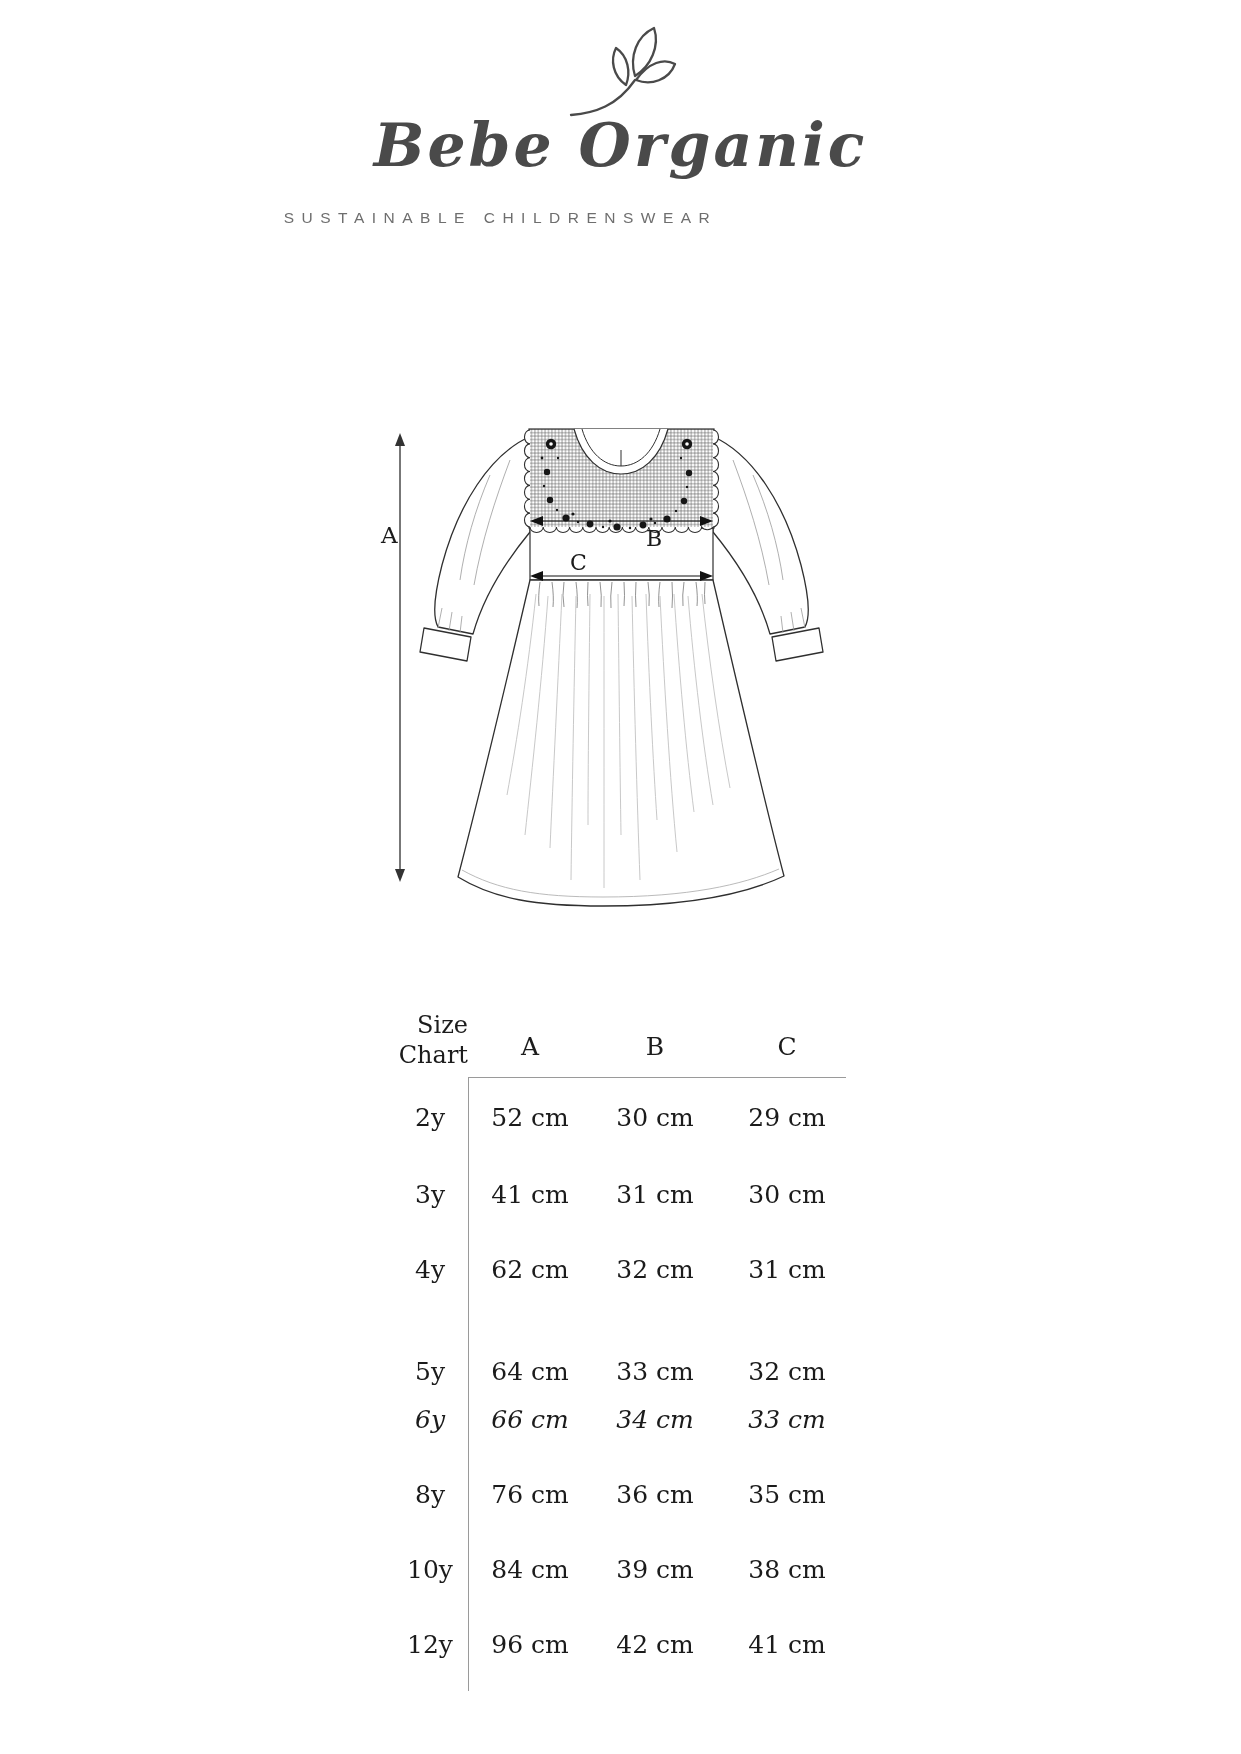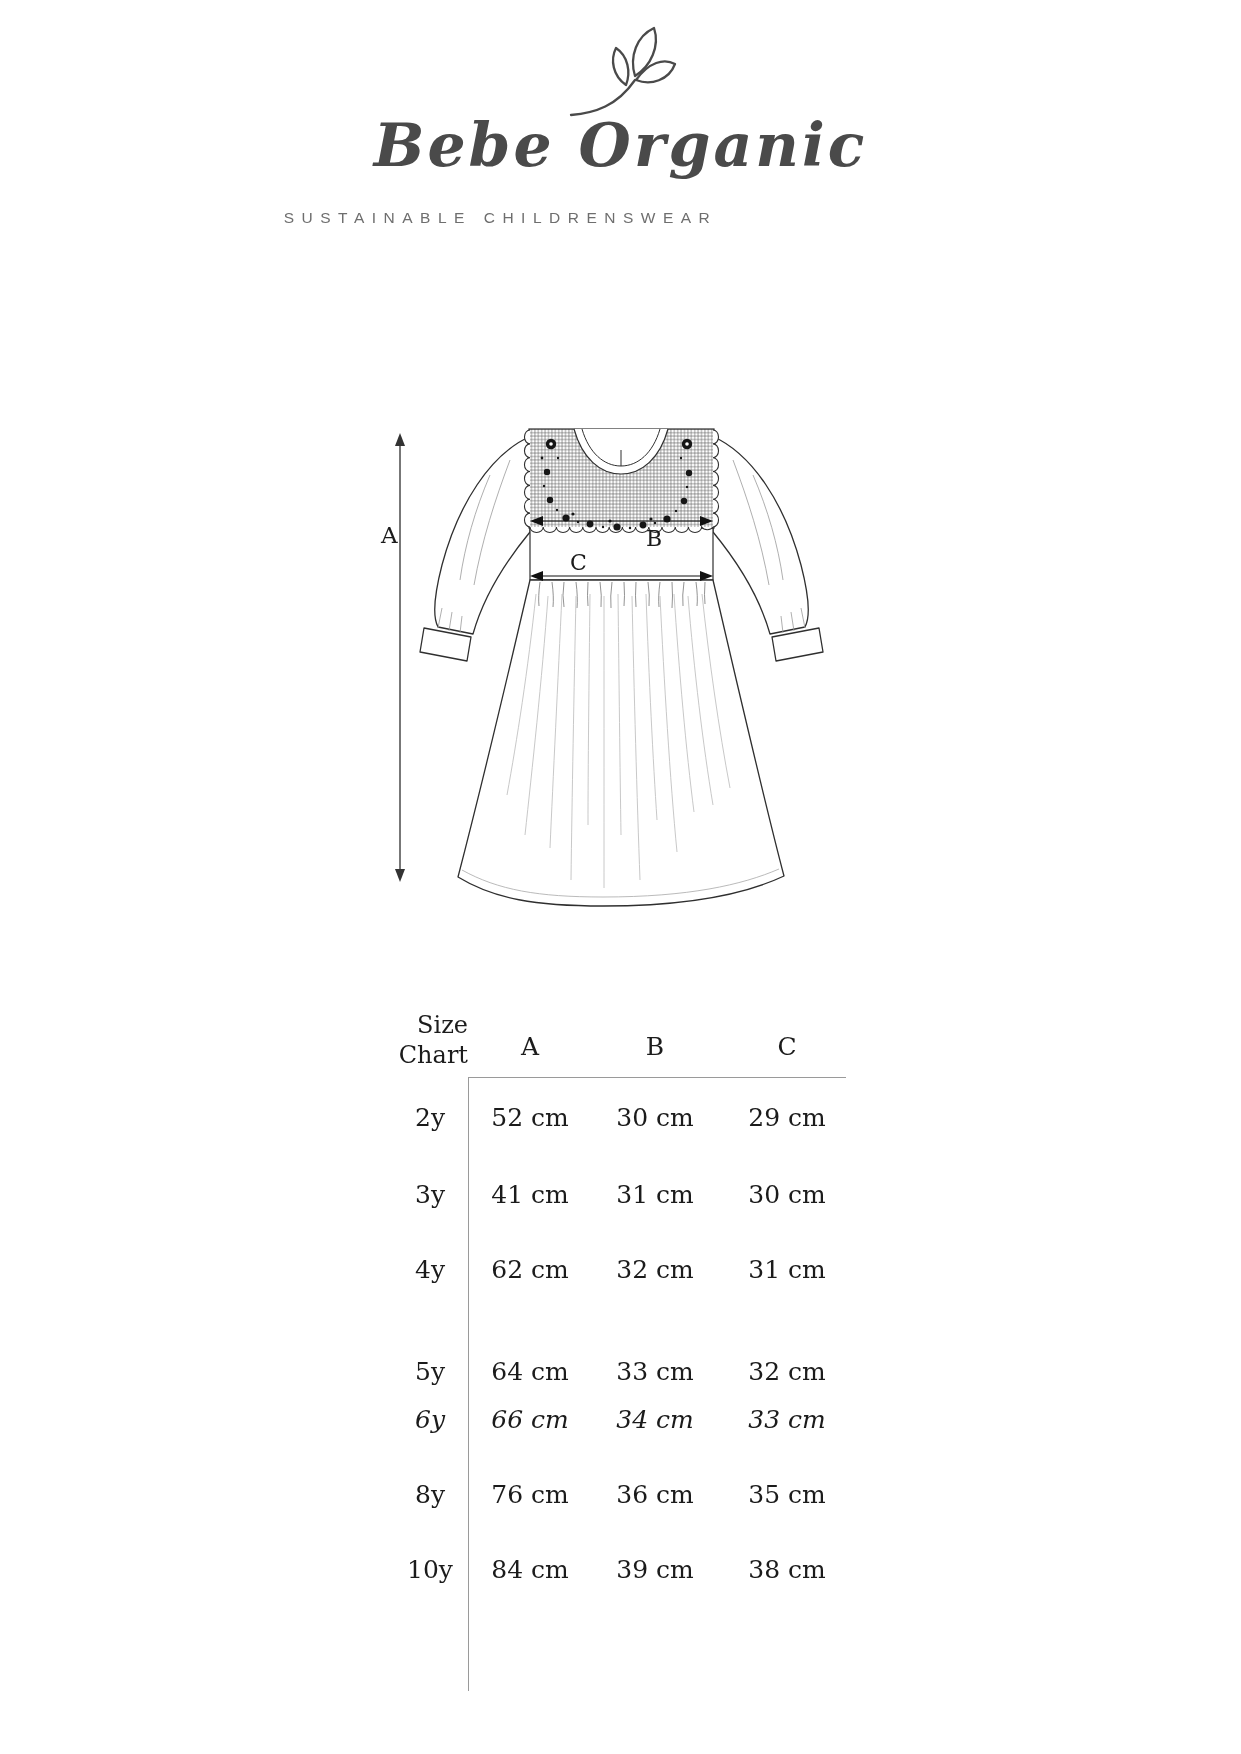--- a/index.html
+++ b/index.html
@@ -224,14 +224,20 @@
     <span class="cell c-a">76 cm</span>
     <span class="cell c-b">36 cm</span>
     <span class="cell c-c">35 cm</span>
   </div>
   <div class="abs trow" style="top:1554px;">
     <span class="cell c-size">10y</span>
     <span class="cell c-a">84 cm</span>
     <span class="cell c-b">39 cm</span>
     <span class="cell c-c">38 cm</span>
   </div>
+  <div class="abs trow" style="top:1629px;">
+    <span class="cell c-size">12y</span>
+    <span class="cell c-a">96 cm</span>
+    <span class="cell c-b">42 cm</span>
+    <span class="cell c-c">41 cm</span>
+  </div>
 
 </div>
 
 </body></html>

